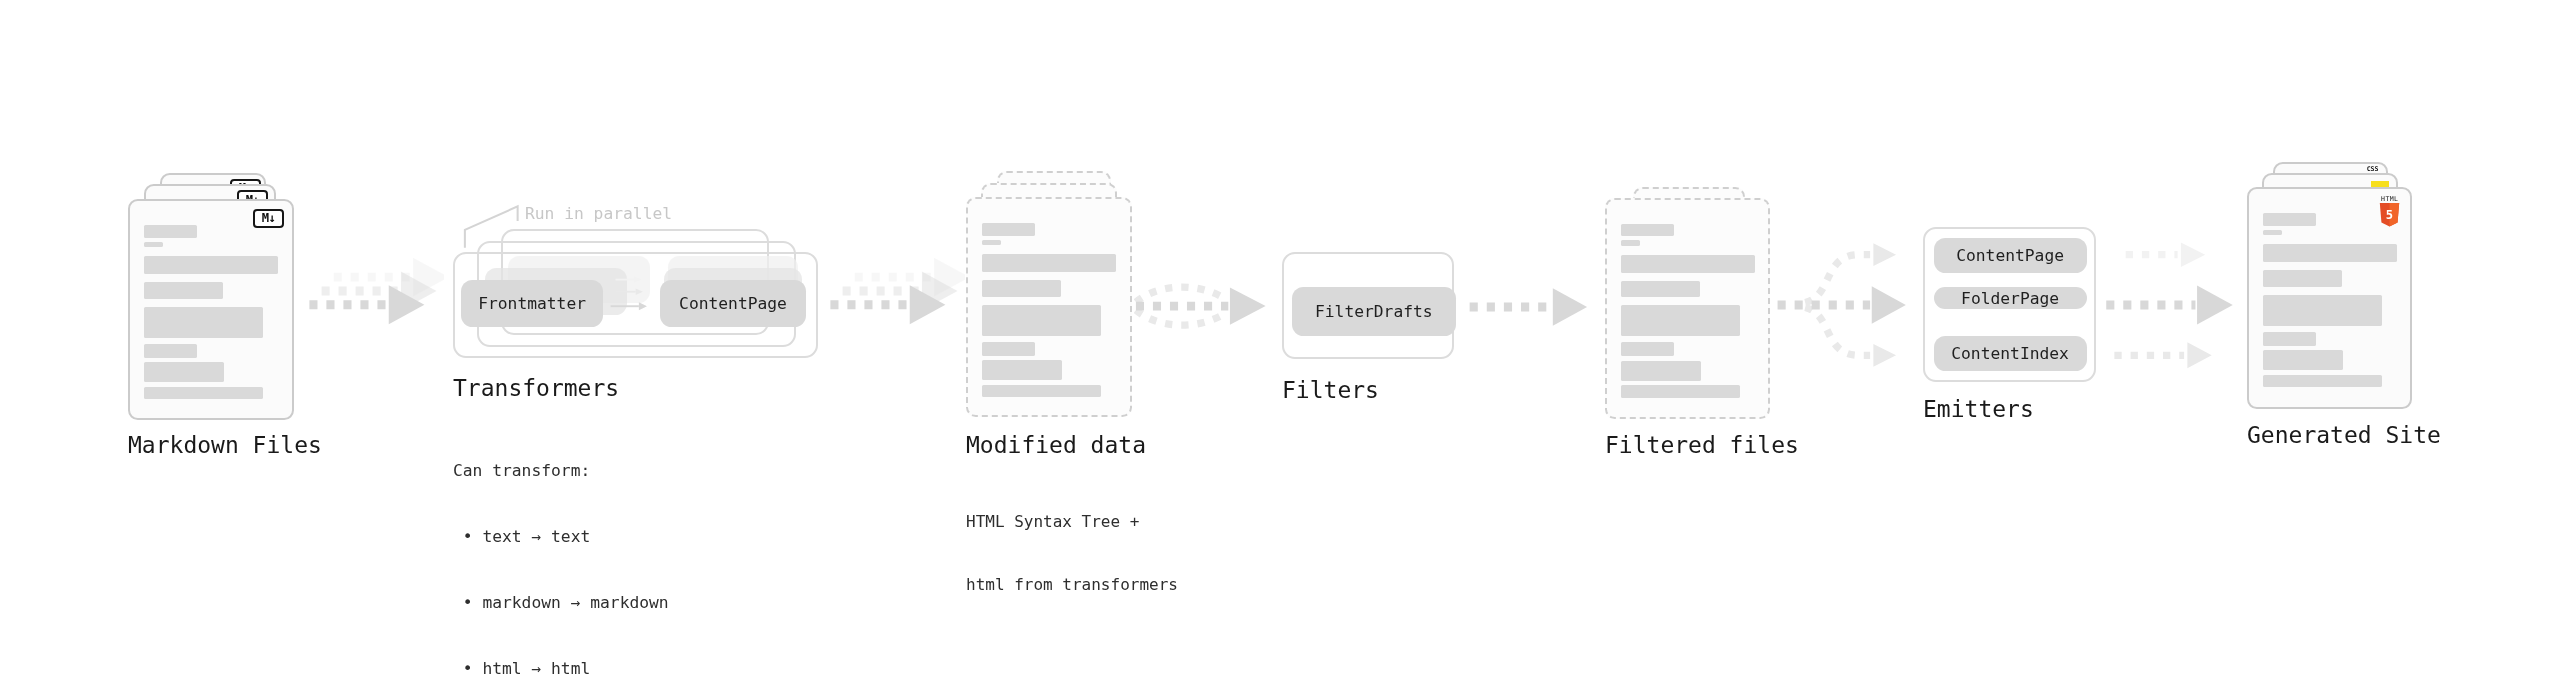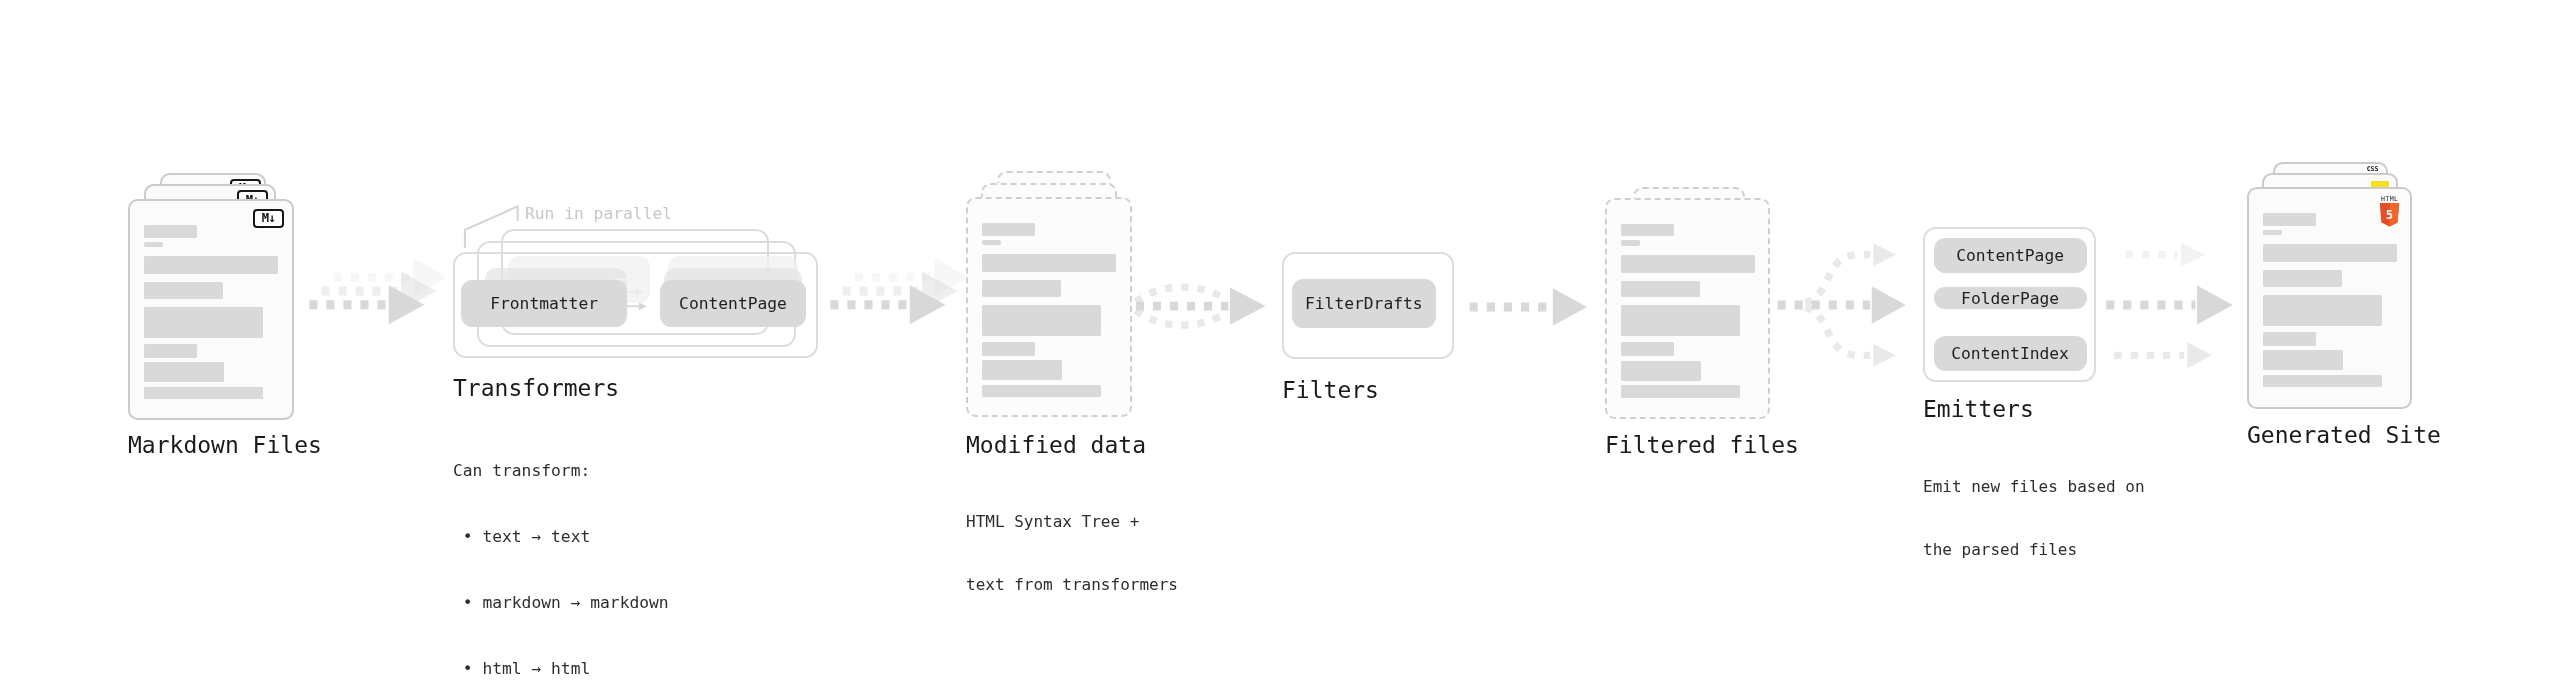--- a/index.html
+++ b/index.html
@@ -99,21 +99,21 @@
 
   <svg class="abs" style="left:156px;top:44px" width="42" height="39" viewBox="0 0 52 48">
     <line x1="8" y1="8" x2="31" y2="8" style="stroke:var(--arrowlighter)" stroke-width="2.2"></line>
     <path d="M31 4 L40 8 L31 12 Z" style="fill:var(--arrowlighter)"></path>
     <line x1="8" y1="23" x2="33" y2="23" style="stroke:var(--arrowlight)" stroke-width="2.2"></line>
     <path d="M33 19 L42 23 L33 27 Z" style="fill:var(--arrowlight)"></path>
     <line x1="2" y1="41" x2="37" y2="41" style="stroke:var(--arrow)" stroke-width="2.4"></line>
     <path d="M37 36 L47 41 L37 46 Z" style="fill:var(--arrow)"></path>
   </svg>
 
-  <div class="pill" style="left:8.1px;top:51px;width:166px;height:47px">Frontmatter</div>
+  <div class="pill" style="left:8.1px;top:51px;width:142px;height:47px">Frontmatter</div>
   <div class="pill" style="left:207px;top:51px;width:146px;height:47px">ContentPage</div>
 
   <div class="heading" style="left:0;top:147px">Transformers</div>
   <div class="sub bullets" style="left:0;top:187px">
     <div>Can transform:</div>
     <div> • text → text</div>
     <div> • markdown → markdown</div>
     <div> • html → html</div>
   </div>
 </div>
@@ -142,34 +142,34 @@
       <div class="bar" style="width: 134px; height: 18px; margin-top: 9px;"></div>
       <div class="bar" style="width: 79px; height: 16.3px; margin-top: 8.1px;"></div>
       <div class="bar" style="width: 119px; height: 31px; margin-top: 8.1px;"></div>
       <div class="bar" style="width: 53px; height: 14px; margin-top: 5.7px;"></div>
       <div class="bar" style="width: 80px; height: 19.5px; margin-top: 4.9px;"></div>
       <div class="bar" style="width: 119px; height: 12.2px; margin-top: 4.9px;"></div>
     </div>
   <div class="heading" style="left:0;top:262px">Modified data</div>
   <div class="sub" style="left:0;top:298px">
     <div>HTML Syntax Tree +</div>
-    <div>text from transformers</div>
+    <div>html from transformers</div>
   </div>
 </div>
 
 <svg class="abs" style="left:1134px;top:268px" width="140" height="77" viewBox="0 0 172 95">
   <path d="M2 42 C28 20 78 16 114 39" fill="none" style="stroke:var(--arrowlight)" stroke-width="9" stroke-dasharray="9 11"></path>
   <path d="M2 52 C28 74 78 78 114 55" fill="none" style="stroke:var(--arrowlight)" stroke-width="9" stroke-dasharray="9 11"></path>
   <line x1="2" y1="47" x2="116" y2="47" style="stroke:var(--arrow)" stroke-width="11" stroke-dasharray="10 11"></line>
   <path d="M118 24 L162 47 L118 70 Z" style="fill:var(--arrow)"></path>
 </svg>
 
 <div class="abs" style="left:1282px;top:252px;width:203px;height:228px">
   <div class="obox filled" style="left:0;top:0;width:172px;height:107px"></div>
-  <div class="pill" style="left:9.8px;top:27px;width:144px;height:49px">FilterDrafts</div>
+  <div class="pill" style="left:9.8px;top:35px;width:164px;height:49px">FilterDrafts</div>
   <div class="heading" style="left:0;top:126px">Filters</div>
 </div>
 
 <svg class="abs" style="left:1468px;top:284px" width="124" height="46" viewBox="0 0 152 56">
   <line x1="2" y1="28" x2="102" y2="28" style="stroke:var(--arrow)" stroke-width="11" stroke-dasharray="10 11"></line>
   <path d="M104 5 L146 28 L104 51 Z" style="fill:var(--arrow)"></path>
 </svg>
 
 <div class="abs" style="left:1605px;top:187px;width:195px;height:325px">
   <div class="doc dashed" style="left:28.4px;top:0;width:112px;height:65px"></div>
@@ -194,24 +194,20 @@
   <line x1="4" y1="85" x2="118" y2="85" style="stroke:var(--arrow)" stroke-width="11" stroke-dasharray="10 11"></line>
   <path d="M120 62 L162 85 L120 108 Z" style="fill:var(--arrow)"></path>
 </svg>
 
 <div class="abs" style="left:1923px;top:227px;width:260px;height:260px">
   <div class="obox filled" style="left:0;top:0;width:173px;height:155px"></div>
   <div class="pill" style="left:10.6px;top:11.4px;width:153px;height:35px">ContentPage</div>
   <div class="pill" style="left:10.6px;top:60px;width:153px;height:22px">FolderPage</div>
   <div class="pill" style="left:10.6px;top:109px;width:153px;height:35px">ContentIndex</div>
   <div class="heading" style="left:0;top:170px">Emitters</div>
-  <div class="sub" style="left:0;top:207px">
-    <div>Emit new files based on</div>
-    <div>the parsed files</div>
-  </div>
 </div>
 
 <svg class="abs" style="left:2103px;top:236px" width="146" height="138" viewBox="0 0 180 170">
   <line x1="28" y1="23" x2="92" y2="23" style="stroke:var(--arrowlighter)" stroke-width="9" stroke-dasharray="9 11"></line>
   <path d="M96 8 L126 23 L96 38 Z" style="fill:var(--arrowlighter)"></path>
   <line x1="14" y1="147" x2="100" y2="147" style="stroke:var(--arrowlight)" stroke-width="9" stroke-dasharray="9 11"></line>
   <path d="M104 131 L134 147 L104 163 Z" style="fill:var(--arrowlight)"></path>
   <line x1="4" y1="85" x2="114" y2="85" style="stroke:var(--arrow)" stroke-width="11" stroke-dasharray="10 11"></line>
   <path d="M116 61 L160 85 L116 109 Z" style="fill:var(--arrow)"></path>
 </svg>

